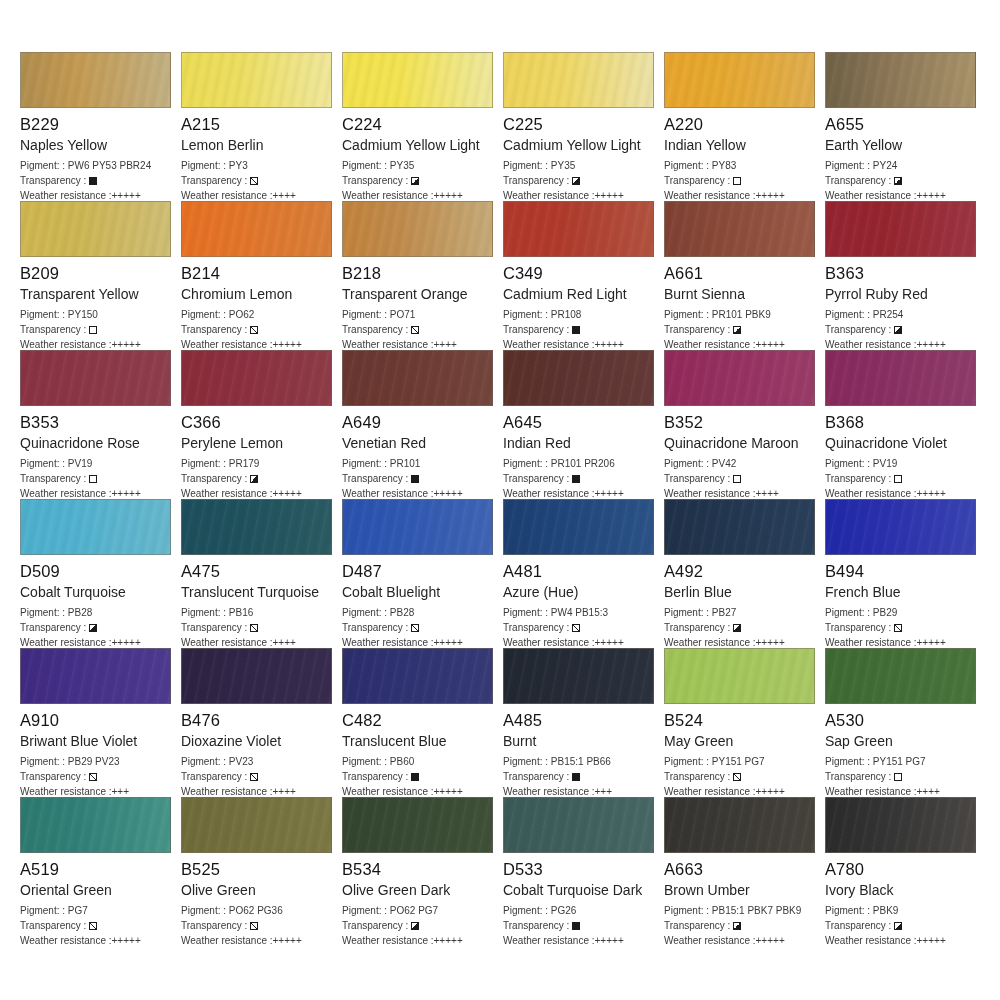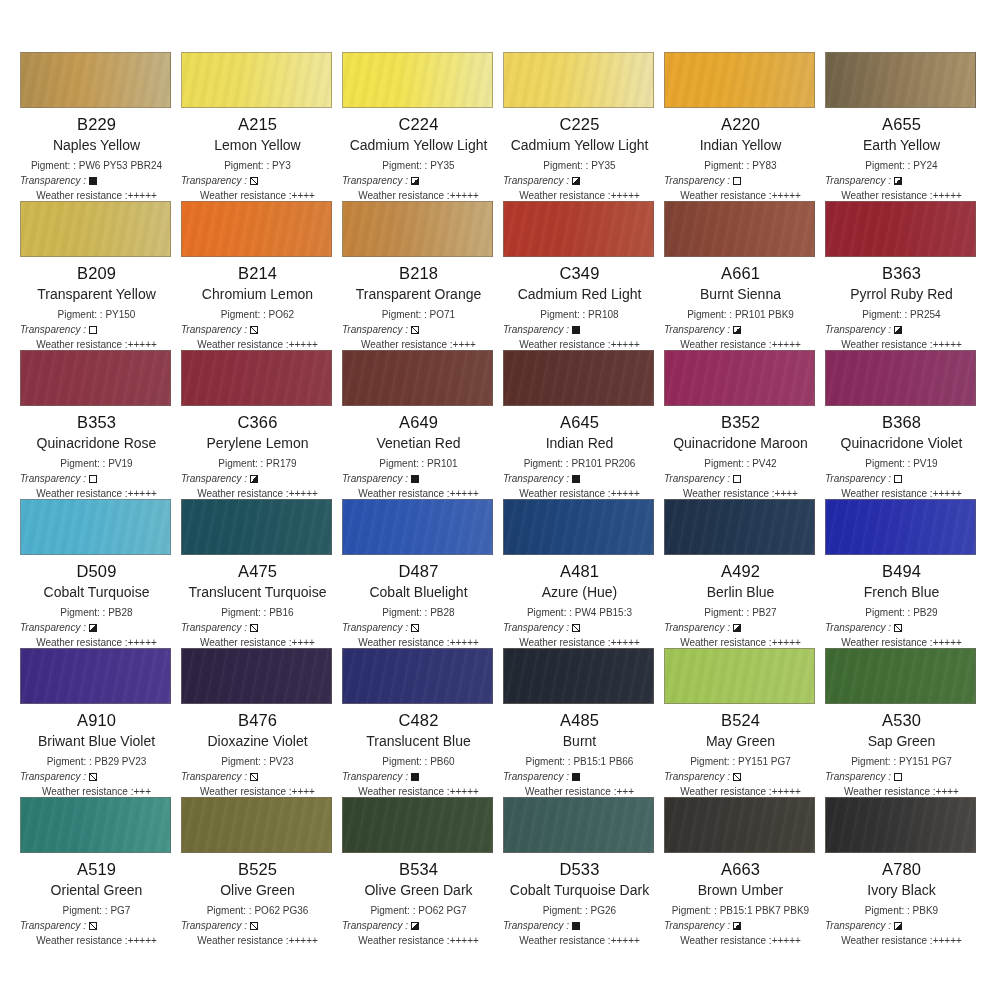--- a/index.html
+++ b/index.html
@@ -14,21 +14,20 @@
     font-family: "Liberation Sans", "DejaVu Sans", sans-serif;
     color: #1b1b1b;
     overflow: hidden;
   }
   #chart-sheet {
     box-sizing: border-box;
     width: 1000px;
     height: 1000px;
     padding: 52px 20px 44px 20px;
     background: #ffffff;
-    text-align: center;
   }
   #swatch-grid {
     display: grid;
     grid-template-columns: repeat(6, 161px);
     grid-auto-rows: 148px;
     column-gap: 0px;
     row-gap: 1px;
     width: 966px;
   }
   .swatch-cell {
@@ -80,21 +79,20 @@
     line-height: 1.52;
     white-space: nowrap;
   }
   .meta-row {
     display: block;
   }
   .trans-row {
     display: flex;
     align-items: center;
     gap: 3px;
-    font-style: italic;
   }
   .trans-symbol {
     display: inline-block;
     width: 8px;
     height: 8px;
     box-sizing: border-box;
     position: relative;
     vertical-align: -1px;
   }
   
@@ -139,21 +137,21 @@
           <div class="meta-row trans-row">
             <span>Transparency :</span>
             <span class="trans-symbol sym-filled"></span>
           </div>
           <div class="meta-row"><span>Weather resistance :</span><span>+++++</span></div>
         </div>
       </div>
       <div class="swatch-cell">
         <div class="swatch-chip" style="background: linear-gradient(to right, rgb(236, 220, 85) 0%, rgb(236, 222, 96) 38%, rgb(240, 231, 155) 100%);"></div>
         <div class="swatch-code">A215</div>
-        <div class="swatch-name">Lemon Yellow</div>
+        <div class="swatch-name">Lemon Berlin</div>
         <div class="swatch-meta">
           <div class="meta-row"><span>Pigment: :</span> <span>PY3</span></div>
           <div class="meta-row trans-row">
             <span>Transparency :</span>
             <span class="trans-symbol sym-slash"></span>
           </div>
           <div class="meta-row"><span>Weather resistance :</span><span>++++</span></div>
         </div>
       </div>
       <div class="swatch-cell">

